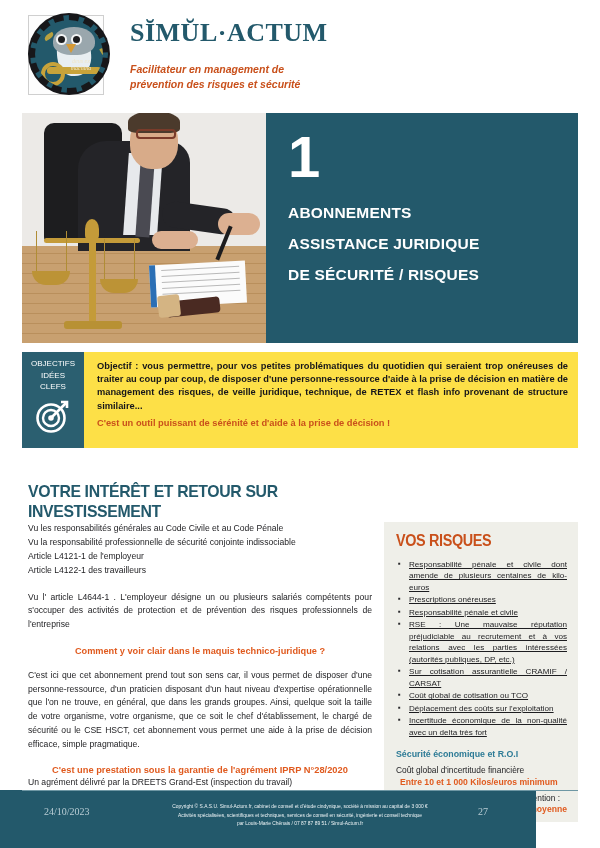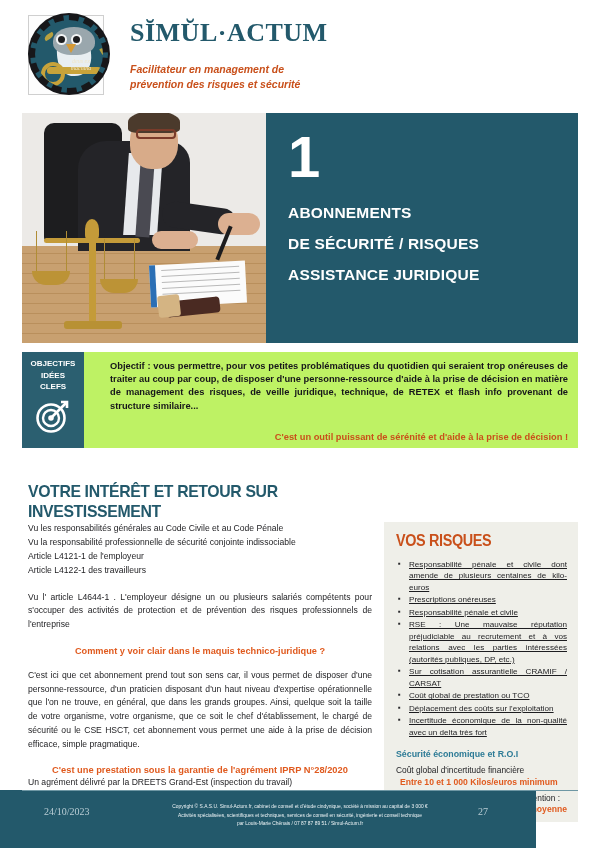--- a/index.html
+++ b/index.html
@@ -103,25 +103,25 @@
   .hero-num { font-size: 58px; font-weight: bold; line-height: 0.95; letter-spacing: -1px; }
   .hero-lines { margin-top: 20px; display: flex; flex-direction: column; gap: 13px; }
   .hero-line { font-size: 15.5px; font-weight: bold; letter-spacing: 0.2px; }
 
   
   .obj { position: absolute; left: 22px; top: 352px; width: 556px; height: 96px; display: flex; }
   .obj-tab {
     width: 62px; background: #2b5f70; color: #fff;
     display: flex; flex-direction: column; align-items: center; padding-top: 6px;
   }
-  .obj-tab-t { font-size: 8px; font-weight: bold; line-height: 1.45; text-align: center; }
+  .obj-tab-t { font-size: 8px; font-weight: normal; line-height: 1.45; text-align: center; }
   .obj-icon { margin-top: 5px; }
-  .obj-body { flex: 1; background: #bef264; padding: 8px 10px 6px 26px; }
+  .obj-body { flex: 1; background: #fde047; padding: 8px 10px 6px 13px; }
   .obj-text { font-size: 9.3px; font-weight: bold; color: #16161a; line-height: 1.42; text-align: justify; }
-  .obj-cta { margin-top: 19px; text-align: right; font-size: 9.3px; font-weight: bold; color: #c9501b; }
+  .obj-cta { margin-top: 5px; text-align: left; font-size: 9.3px; font-weight: bold; color: #c9501b; }
 
   
   .left-col { position: absolute; left: 28px; top: 482px; width: 344px; }
   .h-section {
     font-size: 17px; font-weight: bold; color: #23596b;
     letter-spacing: -0.4px; transform: scaleX(0.93); transform-origin: left center;
   }
   .law-list { font-size: 8.6px; color: #1d1d20; line-height: 1.62; }
   .para { margin-top: 13px; font-size: 8.6px; color: #1d1d20; line-height: 1.6; text-align: justify; }
   .sub-orange { margin-top: 14px; text-align: center; font-size: 9.2px; font-weight: bold; color: #e05a1e; }
@@ -215,22 +215,22 @@
       <div class="ph-str l2"></div>
       <div class="ph-str r1"></div>
       <div class="ph-str r2"></div>
       <div class="ph-pan l"></div>
       <div class="ph-pan r"></div>
     </div>
     <div class="hero-band">
       <div class="hero-num">1</div>
       <div class="hero-lines">
         <div class="hero-line">ABONNEMENTS</div>
+        <div class="hero-line">ASSISTANCE JURIDIQUE</div>
         <div class="hero-line">DE SÉCURITÉ / RISQUES</div>
-        <div class="hero-line">ASSISTANCE JURIDIQUE</div>
       </div>
     </div>
   </div>
 
   <div class="obj">
     <div class="obj-tab">
       <div class="obj-tab-t">OBJECTIFS</div>
       <div class="obj-tab-t">IDÉES</div>
       <div class="obj-tab-t">CLEFS</div>
       <div class="obj-icon">
@@ -265,21 +265,21 @@
   </div>
 
   <div class="right-panel">
     <div class="h-risk">VOS RISQUES</div>
     <ul class="risk-list">
       <li>Responsabilité pénale et civile dont amende de plusieurs centaines de kilo-euros</li>
       <li>Prescriptions onéreuses</li>
       <li>Responsabilité pénale et civile</li>
       <li>RSE : Une mauvaise réputation préjudiciable au recrutement et à vos relations avec les parties intéressées (autorités publiques, DP, etc.)</li>
       <li>Sur cotisation assurantielle CRAMIF / CARSAT</li>
-      <li>Coût global de prestation ou TCO</li>
+      <li>Coût global de cotisation ou TCO</li>
       <li>Déplacement des coûts sur l'exploitation</li>
       <li>Incertitude économique de la non-qualité avec un delta très fort</li>
     </ul>
     <div class="roi-head">Sécurité économique et R.O.I</div>
     <div class="roi-line">Coût global d'incertitude financière</div>
     <div class="roi-hl">Entre 10 et 1 000 Kilos/euros minimum</div>
     <div class="roi-line">Coût global d'investissement de prévention :</div>
     <div class="roi-hl flush">Coef 20 fois moins important en moyenne</div>
   </div>
 

